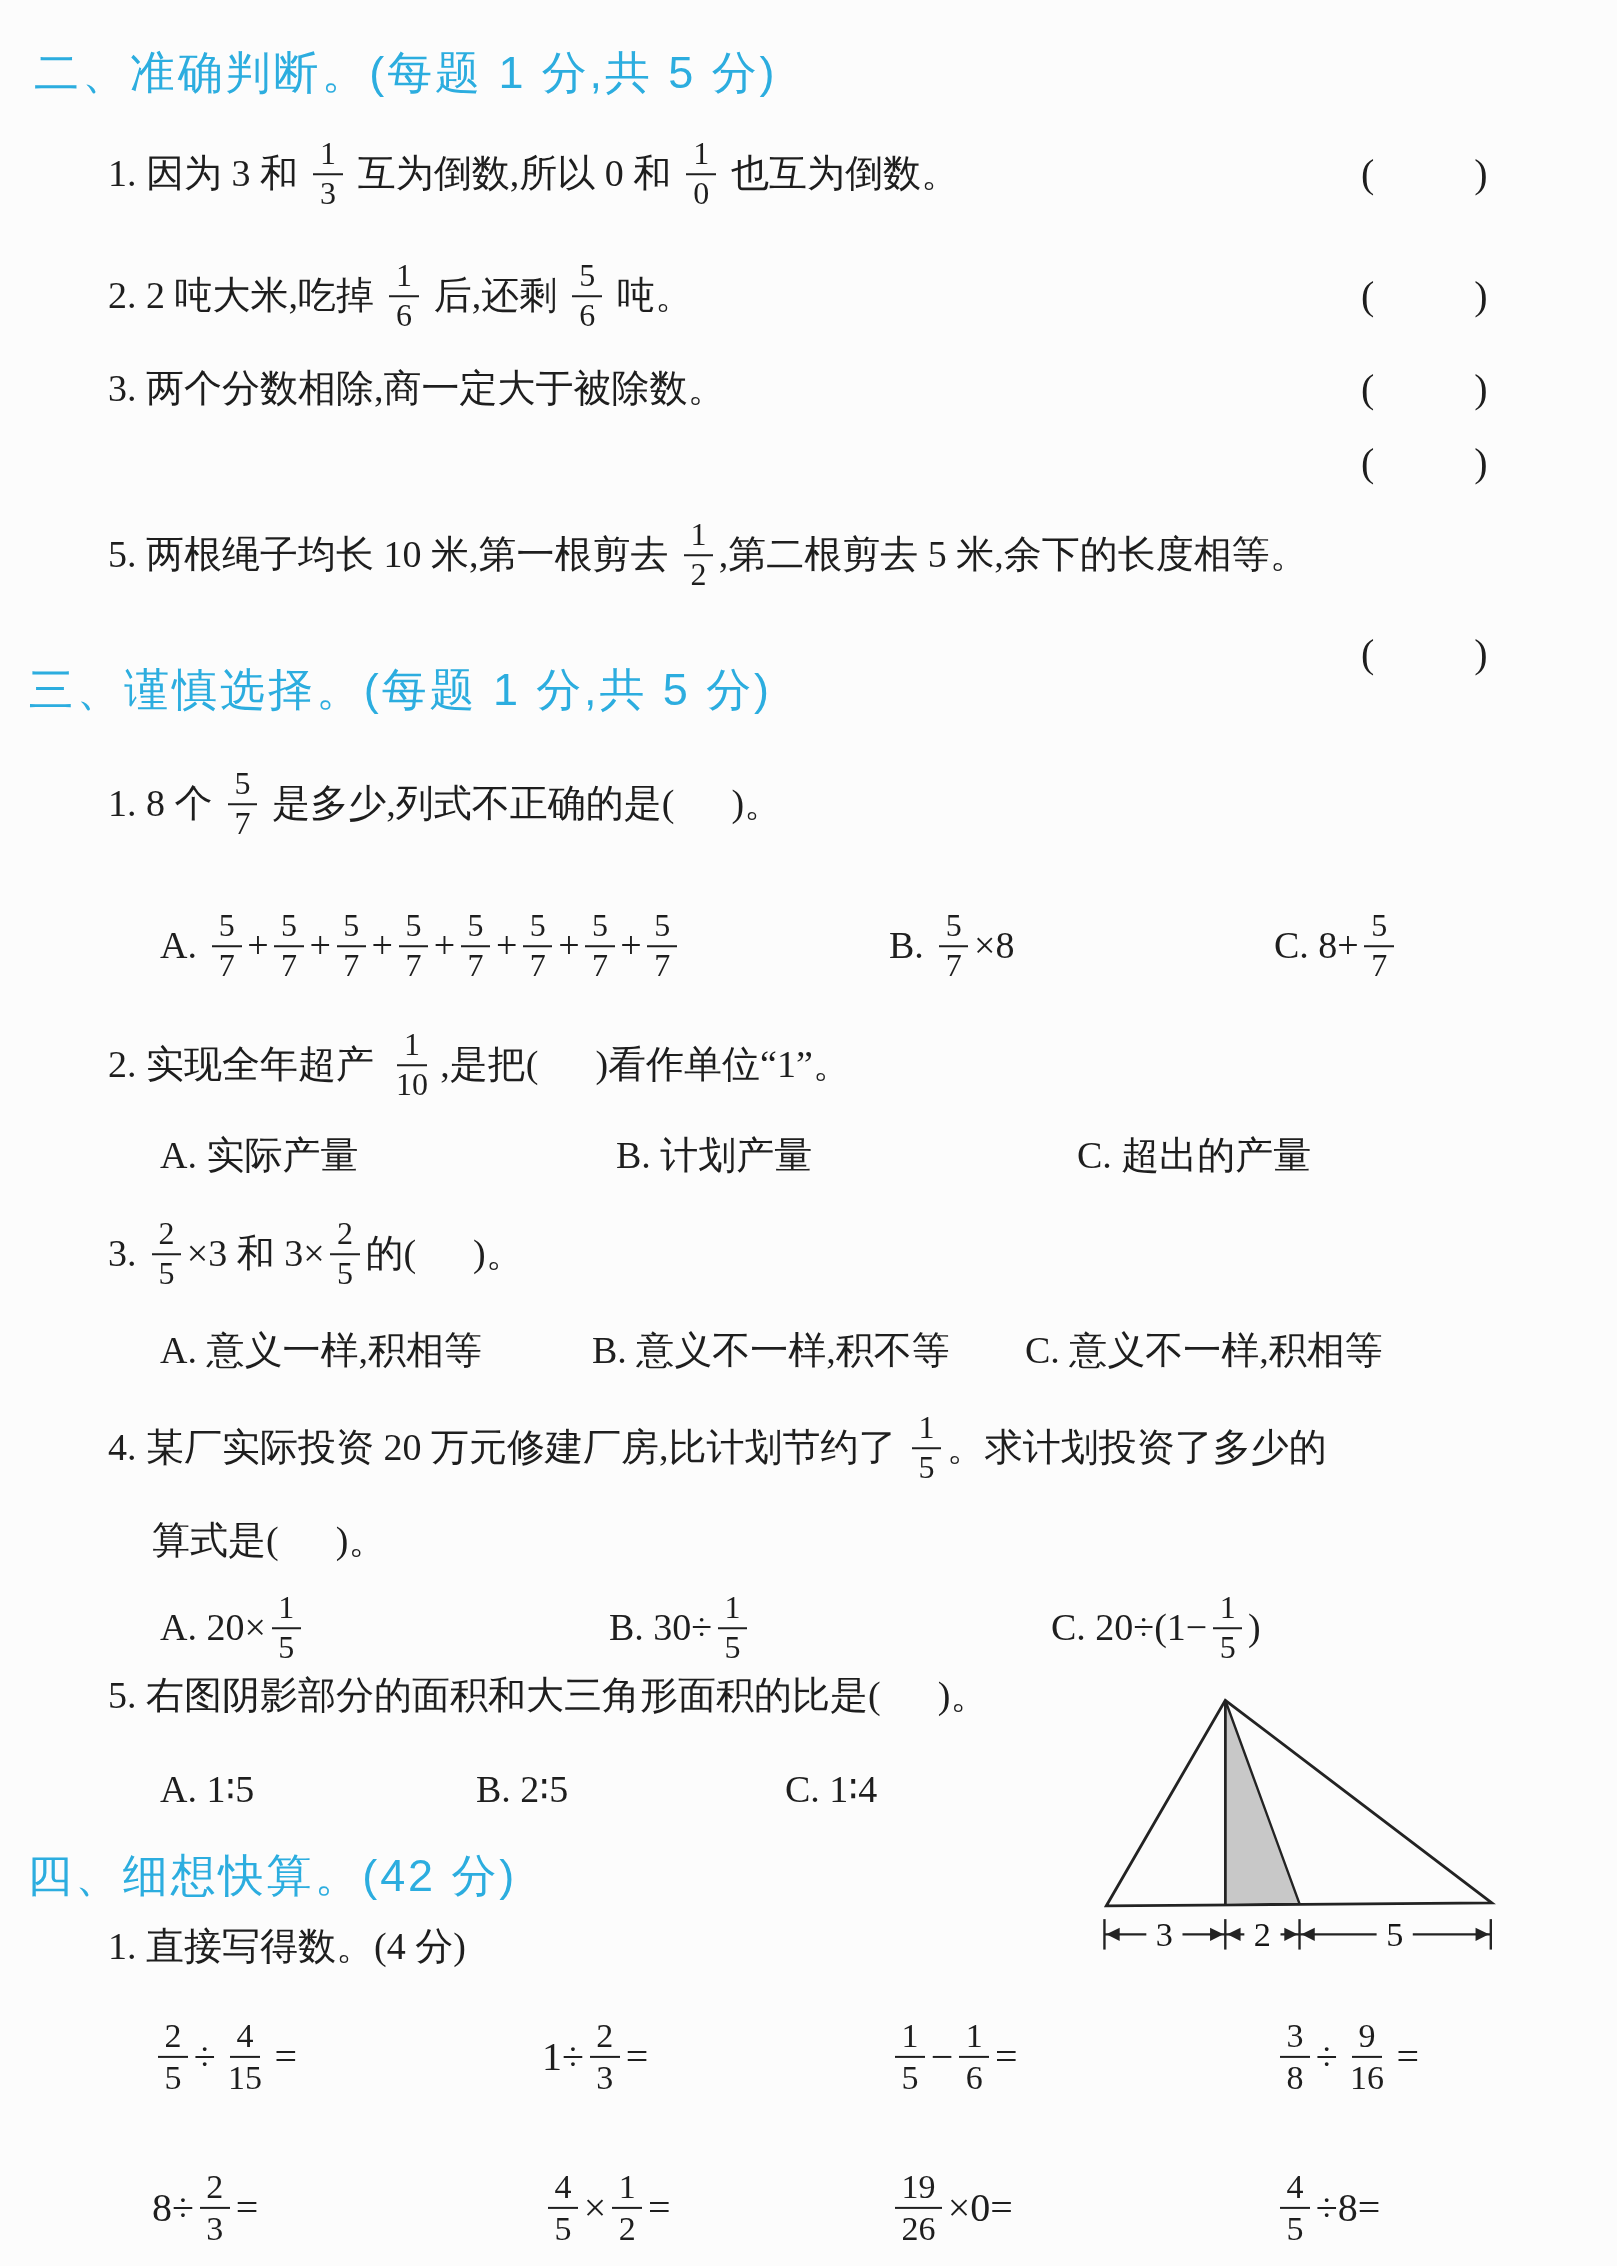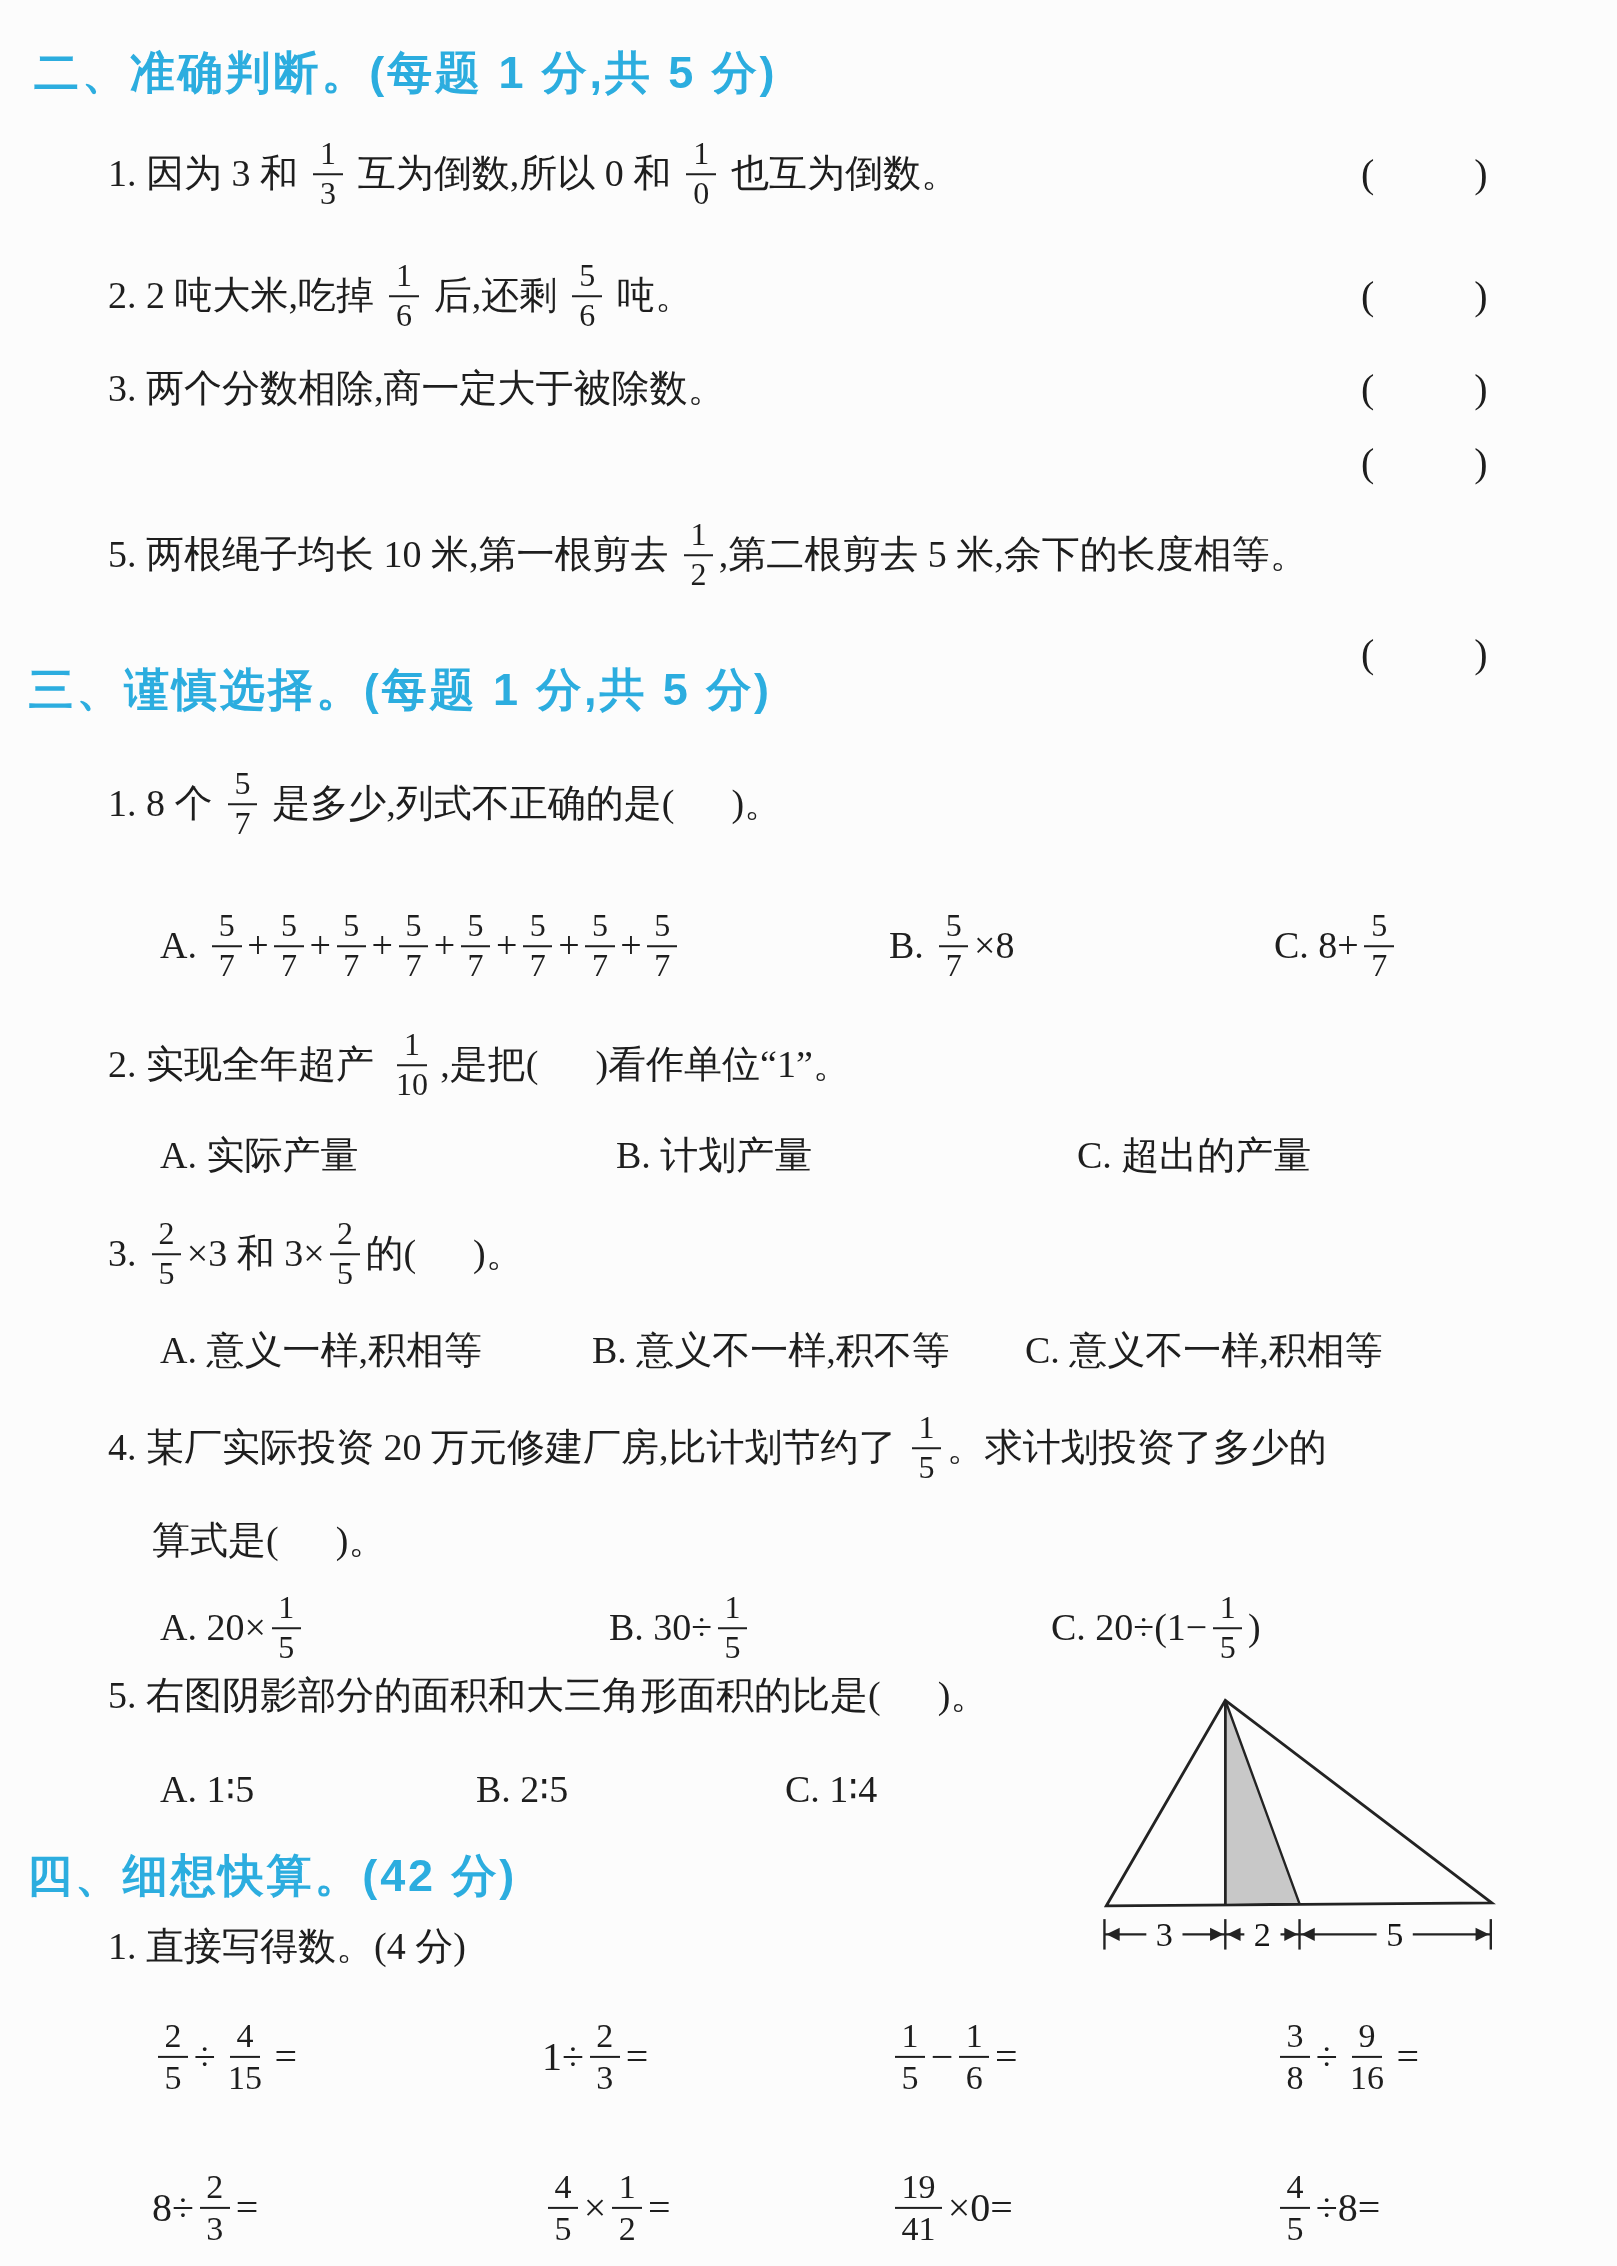--- a/index.html
+++ b/index.html
@@ -20,21 +20,21 @@
     position:absolute;
     display:flex;
     align-items:center;
     white-space:pre;
     font-size:38px;
     line-height:1.25;
     transform:translateY(-50%);
   }
   .hdr{
     font-family:"Liberation Sans","DejaVu Sans",sans-serif;
-    font-weight:700;
+    font-weight:400;
     font-size:45px;
     letter-spacing:2.9px;
     color:var(--accent);
   }
   .bracket{font-size:40px;letter-spacing:1px;}
   .calc{font-size:40px;}
   .frac{
     display:inline-flex;
     flex-direction:column;
     align-items:center;
@@ -130,17 +130,17 @@
   <div class="line hdr" style="left:27px;top:1876px">四、细想快算。(42 分)</div>
   <div class="line" style="left:108px;top:1947px"><span>1. 直接写得数。(4 分)</span></div>
 
   <div class="line calc" style="left:152px;top:2057px"><span class="frac"><span class="num">2</span><span class="den">5</span></span><span>÷</span><span class="frac"><span class="num">4</span><span class="den">15</span></span><span>=</span></div>
   <div class="line calc" style="left:542px;top:2057px"><span>1÷</span><span class="frac"><span class="num">2</span><span class="den">3</span></span><span>=</span></div>
   <div class="line calc" style="left:889px;top:2057px"><span class="frac"><span class="num">1</span><span class="den">5</span></span><span>−</span><span class="frac"><span class="num">1</span><span class="den">6</span></span><span>=</span></div>
   <div class="line calc" style="left:1274px;top:2057px"><span class="frac"><span class="num">3</span><span class="den">8</span></span><span>÷</span><span class="frac"><span class="num">9</span><span class="den">16</span></span><span>=</span></div>
 
   <div class="line calc" style="left:152px;top:2208px"><span>8÷</span><span class="frac"><span class="num">2</span><span class="den">3</span></span><span>=</span></div>
   <div class="line calc" style="left:542px;top:2208px"><span class="frac"><span class="num">4</span><span class="den">5</span></span><span>×</span><span class="frac"><span class="num">1</span><span class="den">2</span></span><span>=</span></div>
-  <div class="line calc" style="left:889px;top:2208px"><span class="frac"><span class="num">19</span><span class="den">41</span></span><span>×0=</span></div>
+  <div class="line calc" style="left:889px;top:2208px"><span class="frac"><span class="num">19</span><span class="den">26</span></span><span>×0=</span></div>
   <div class="line calc" style="left:1274px;top:2208px"><span class="frac"><span class="num">4</span><span class="den">5</span></span><span>÷8=</span></div>
 
 </div>
 
 
 </body></html>

